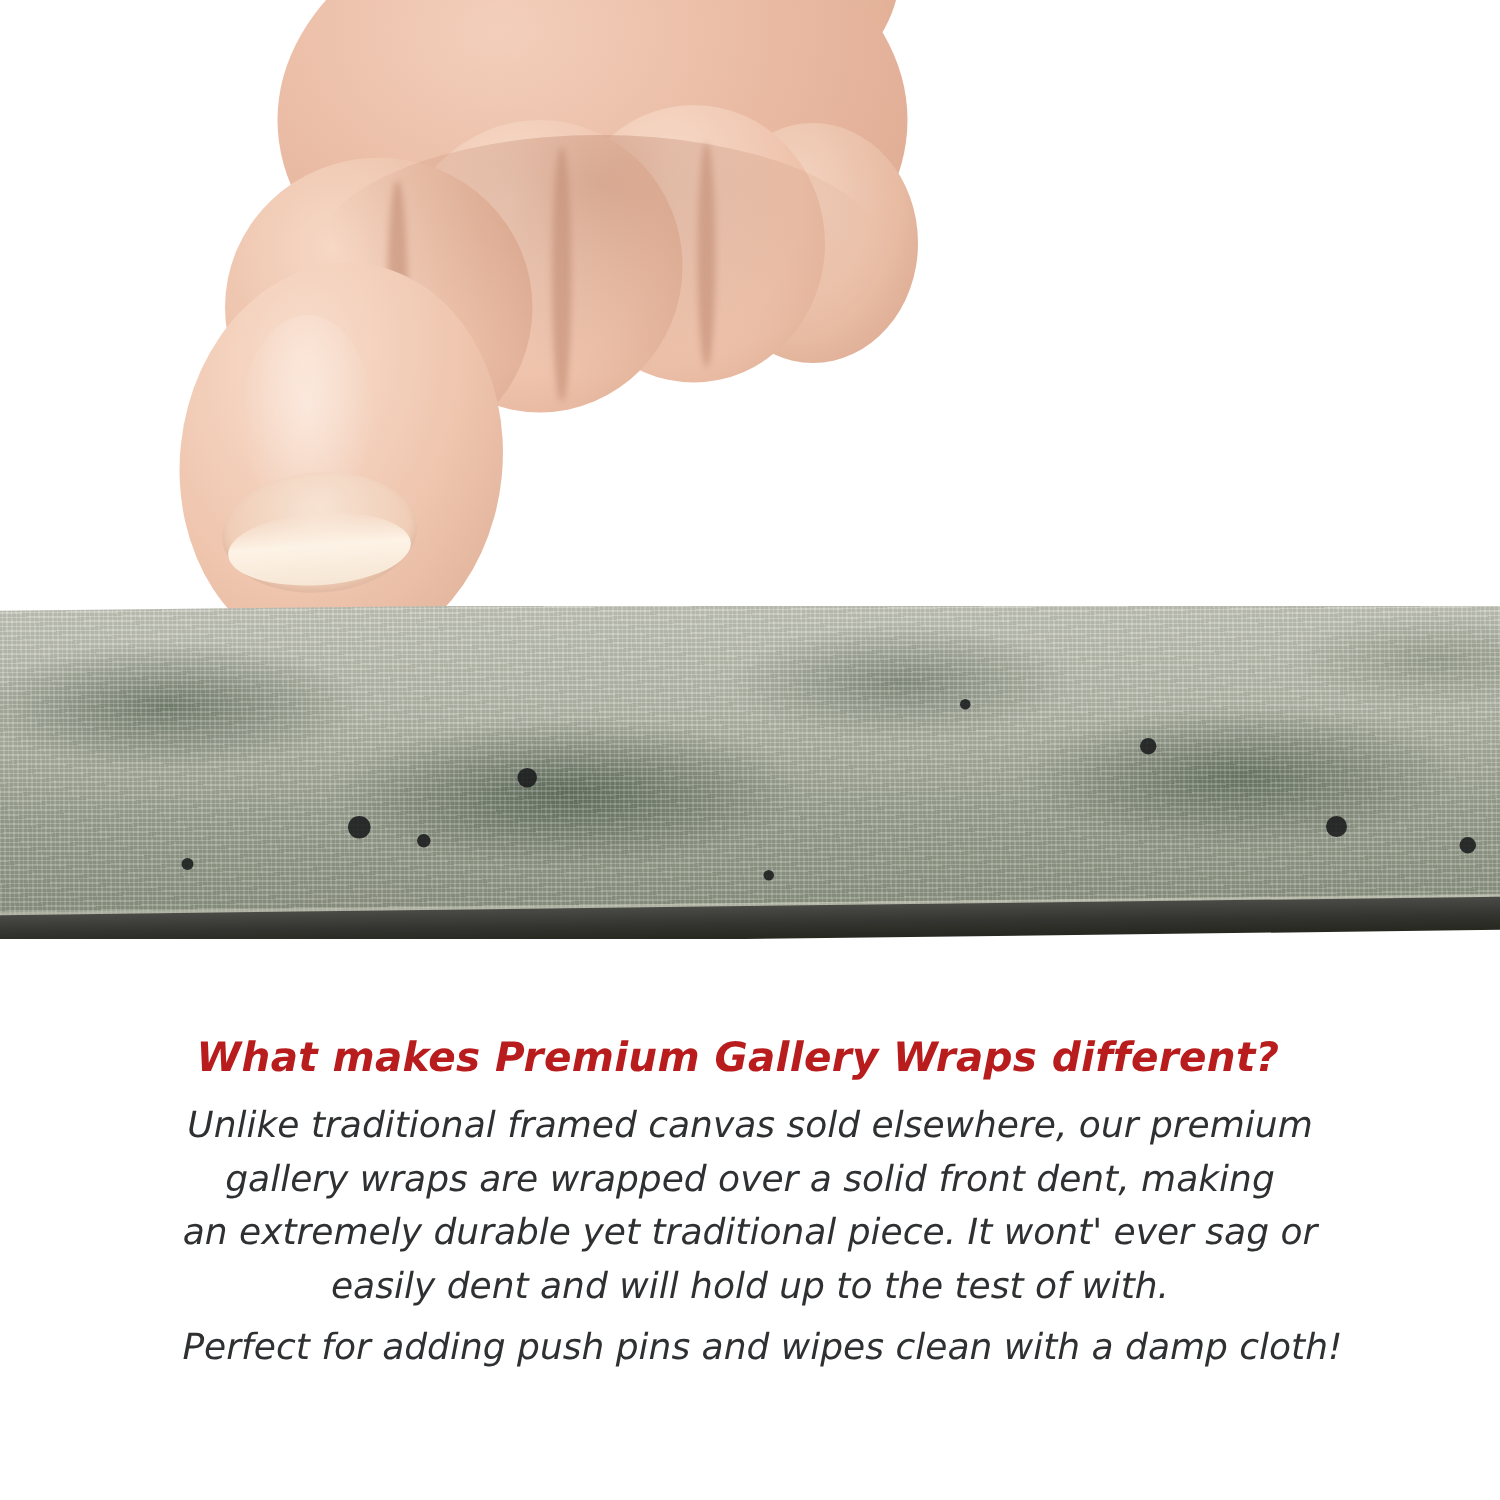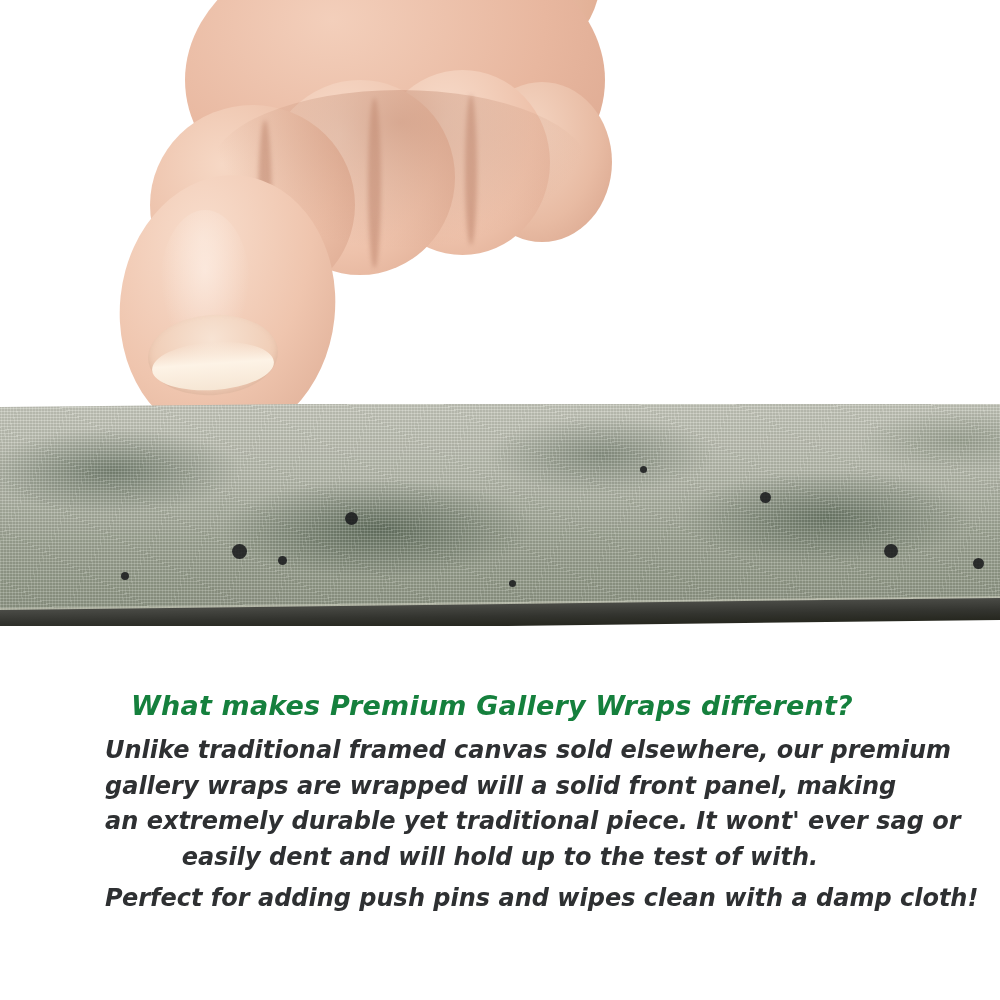--- a/index.html
+++ b/index.html
@@ -203,37 +203,38 @@
     text-align: center;
     color: #2f3133;
     font-family: "DejaVu Sans", sans-serif;
   }
   .caption-heading {
     font-size: 27px;
     font-style: italic;
     font-weight: 700;
     letter-spacing: 0.2px;
     margin: 0 16px 12px 0;
-    color: #15803d;
+    color: #b91c1c;
   }
   .caption-body {
     font-size: 24px;
     font-style: italic;
-    font-weight: 700;
+    font-weight: 400;
     line-height: 1.48;
     color: #2e3032;
     margin: 0 auto;
     width: 790px;
   }
   .caption-body .line {
     display: block;
     white-space: nowrap;
   }
   .caption-body .line.last {
     margin-top: 6px;
+    text-align: right;
   }
 </style>
 </head>
 <body>
 
 <div class="page">
 
   <div class="photo">
 
     <div class="hand">
@@ -269,20 +270,20 @@
 
     <div class="canvas-edge-hi"></div>
     <div class="canvas-edge"></div>
     <div class="photo-bottom-fade"></div>
   </div>
 
   <div class="caption">
     <div class="caption-heading">What makes Premium Gallery Wraps different?</div>
     <div class="caption-body">
       <span class="line">Unlike traditional framed canvas sold elsewhere, our premium</span>
-      <span class="line">gallery wraps are wrapped will a solid front panel, making</span>
+      <span class="line">gallery wraps are wrapped over a solid front dent, making</span>
       <span class="line">an extremely durable yet traditional piece. It wont' ever sag or</span>
       <span class="line">easily dent and will hold up to the test of with.</span>
       <span class="line last">Perfect for adding push pins and wipes clean with a damp cloth!</span>
     </div>
   </div>
 
 </div>
 
 </body></html>

